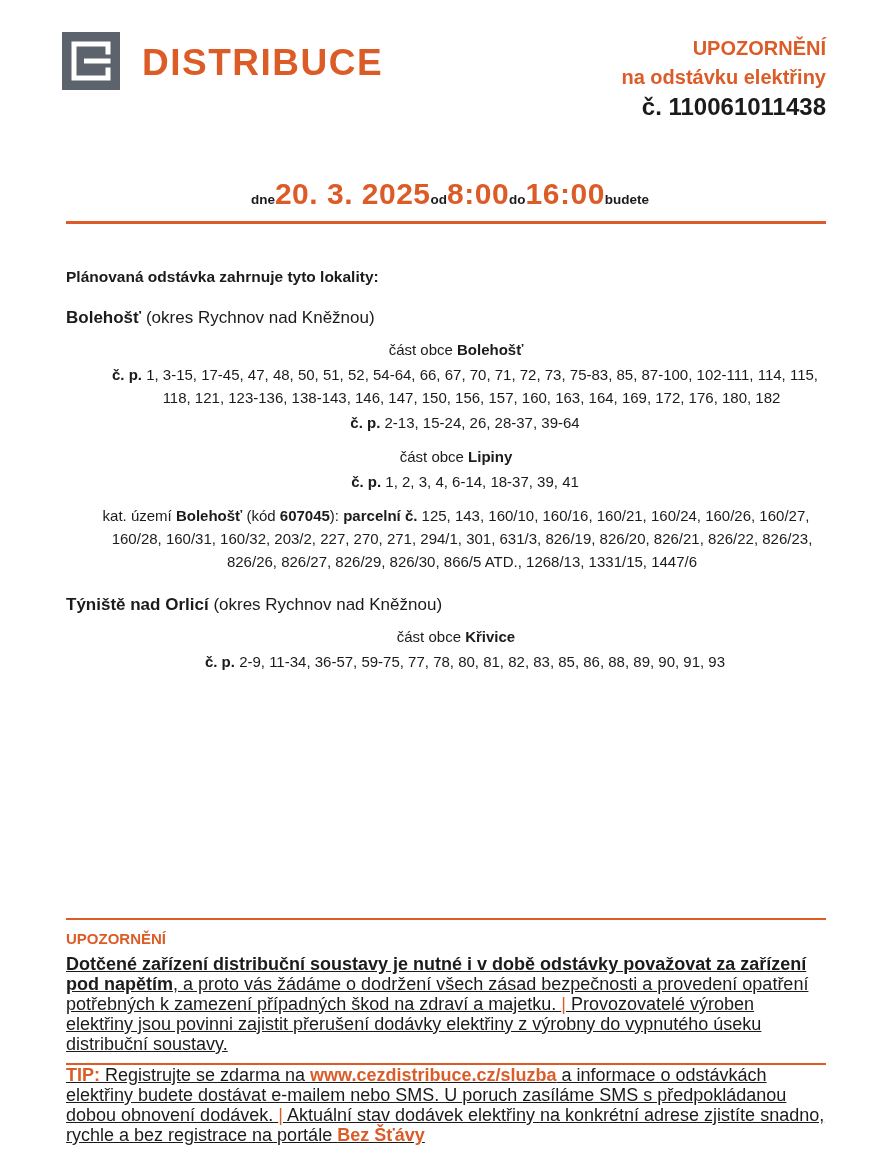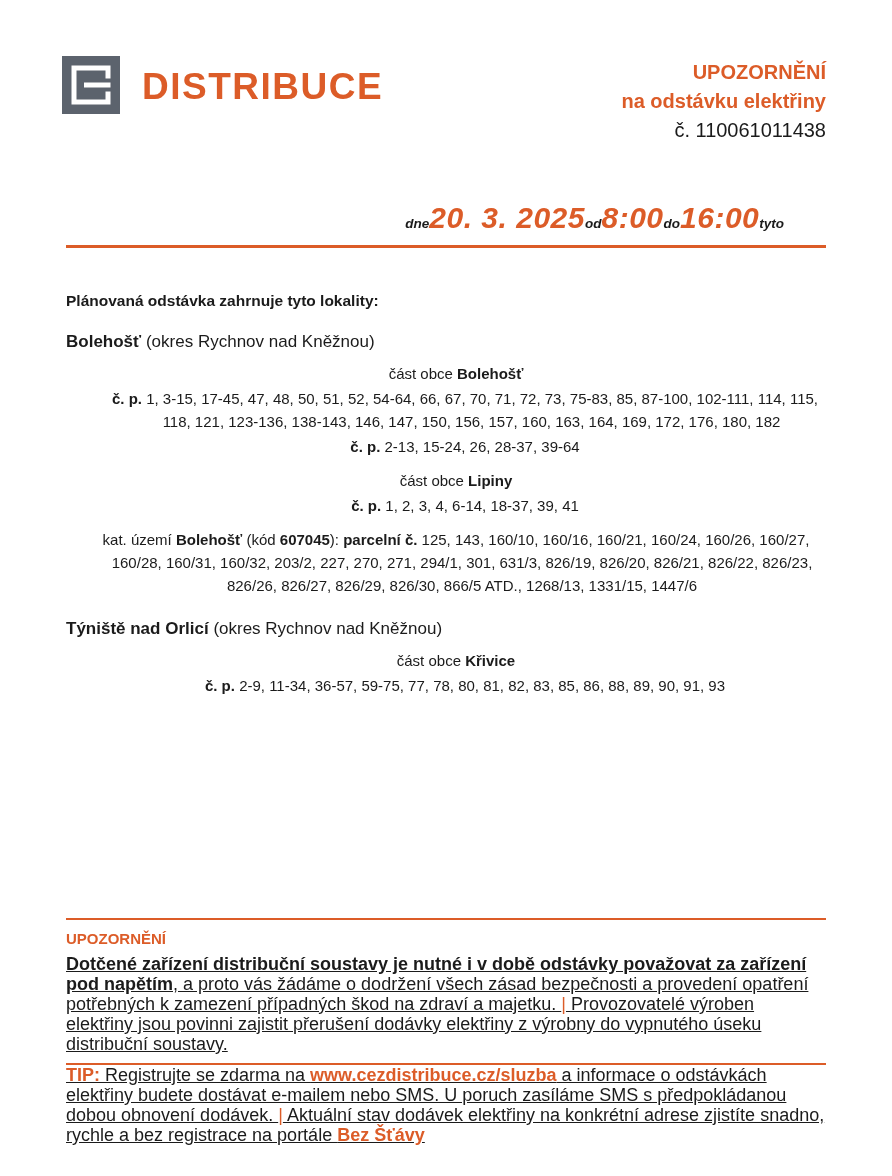--- a/index.html
+++ b/index.html
@@ -6,30 +6,30 @@
     --orange:#DC5C28;
     --logo-gray:#5C636D;
     --ink:#1B1B1B;
   }
   *{margin:0;padding:0;box-sizing:border-box;}
   html,body{background:#ffffff;}
   body{font-family:"Liberation Sans", sans-serif;color:var(--ink);}
   .page{position:relative;width:892px;height:1176px;background:#fff;overflow:hidden;}
 
   
-  .header{display:flex;justify-content:space-between;align-items:flex-start;margin:56px 66px 0 62px;}
+  .header{display:flex;justify-content:space-between;align-items:flex-start;margin:32px 66px 0 62px;}
   .brand{display:flex;align-items:center;gap:22px;}
   .brand-name{font-size:37px;font-weight:bold;color:var(--orange);letter-spacing:1.5px;}
   .notice-block{text-align:right;margin-top:2px;}
   .notice-line{font-size:20px;font-weight:bold;line-height:29px;color:var(--orange);}
-  .notice-number{font-size:20px;font-weight:normal;line-height:29px;color:var(--ink);}
+  .notice-number{font-size:24px;font-weight:bold;line-height:29px;color:var(--ink);}
 
   
-  .schedule{display:flex;align-items:baseline;justify-content:flex-end;
-    margin:56px 66px 0 66px;padding:0 42px 10px 50px;border-bottom:3px solid var(--orange);font-style:italic;}
+  .schedule{display:flex;align-items:baseline;justify-content:center;
+    margin:56px 66px 0 66px;padding:0 42px 10px 50px;border-bottom:3px solid var(--orange);}
   .sched-label{font-size:13.5px;font-weight:bold;color:var(--ink);}
   .sched-value{font-size:30px;font-weight:bold;color:var(--orange);letter-spacing:.5px;}
 
   
   .content{margin:44px 66px 0 66px;}
   .loc-heading{font-size:15.5px;font-weight:bold;margin-bottom:4px;}
   .loc-title{font-size:17px;font-weight:normal;margin:22px 0 10px 0;}
   .loc-title .b{font-weight:bold;}
   .loc-line{font-size:15px;line-height:23px;margin:2px 0;text-align:center;}
   .loc-line.gap{margin-top:11px;}
@@ -70,21 +70,21 @@
     </div>
   </div>
 
   <div class="schedule">
     <span class="sched-label">dne</span>
     <span class="sched-value">20. 3. 2025</span>
     <span class="sched-label">od</span>
     <span class="sched-value">8:00</span>
     <span class="sched-label">do</span>
     <span class="sched-value">16:00</span>
-    <span class="sched-label">tyto</span>
+    <span class="sched-label">budete</span>
   </div>
 
   <div class="content">
     <div class="loc-heading">Plánovaná odstávka zahrnuje tyto lokality:</div>
     <div>
         <div>
           <div class="loc-title"><span class="b">Bolehošť</span><span> (okres Rychnov nad Kněžnou)</span></div>
           <p class="loc-line l-cast"><span>část obce </span><span class="b">Bolehošť</span></p>
           <p class="loc-line l-cp"><span class="b">č. p. </span><span>1, 3-15, 17-45, 47, 48, 50, 51, 52, 54-64, 66, 67, 70, 71, 72, 73, 75-83, 85, 87-100, 102-111, 114, 115, 118, 121, 123-136, 138-143, 146, 147, 150, 156, 157, 160, 163, 164, 169, 172, 176, 180, 182</span></p>
           <p class="loc-line l-cp"><span class="b">č. p. </span><span>2-13, 15-24, 26, 28-37, 39-64</span></p>

